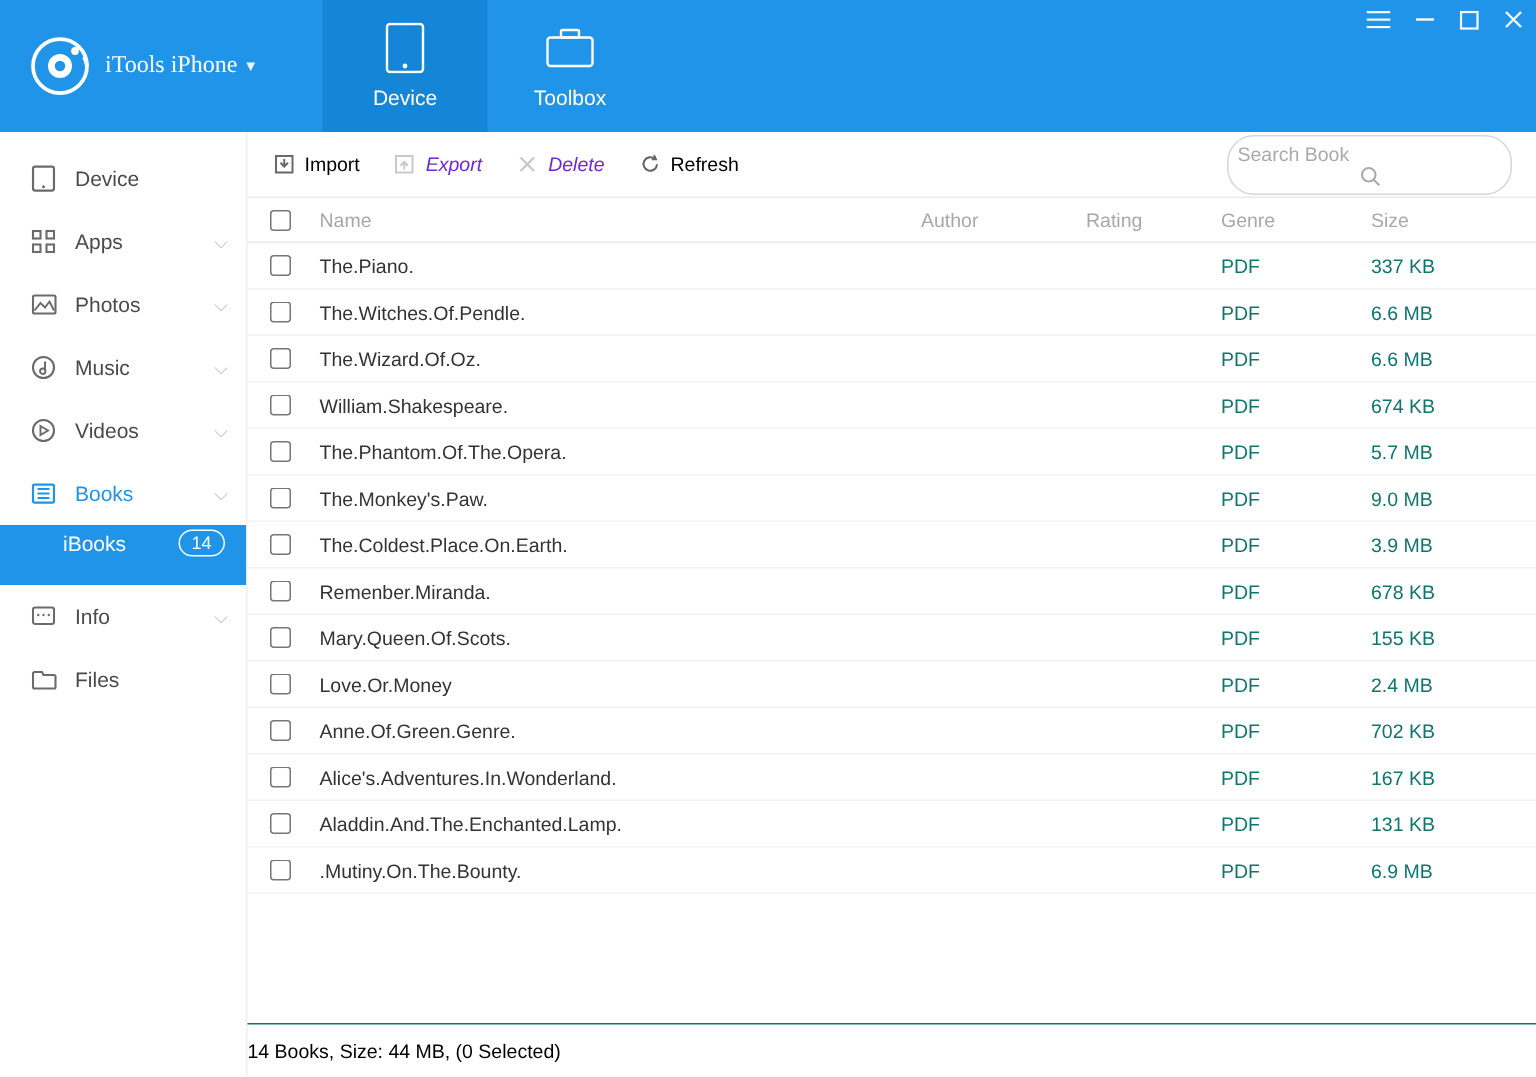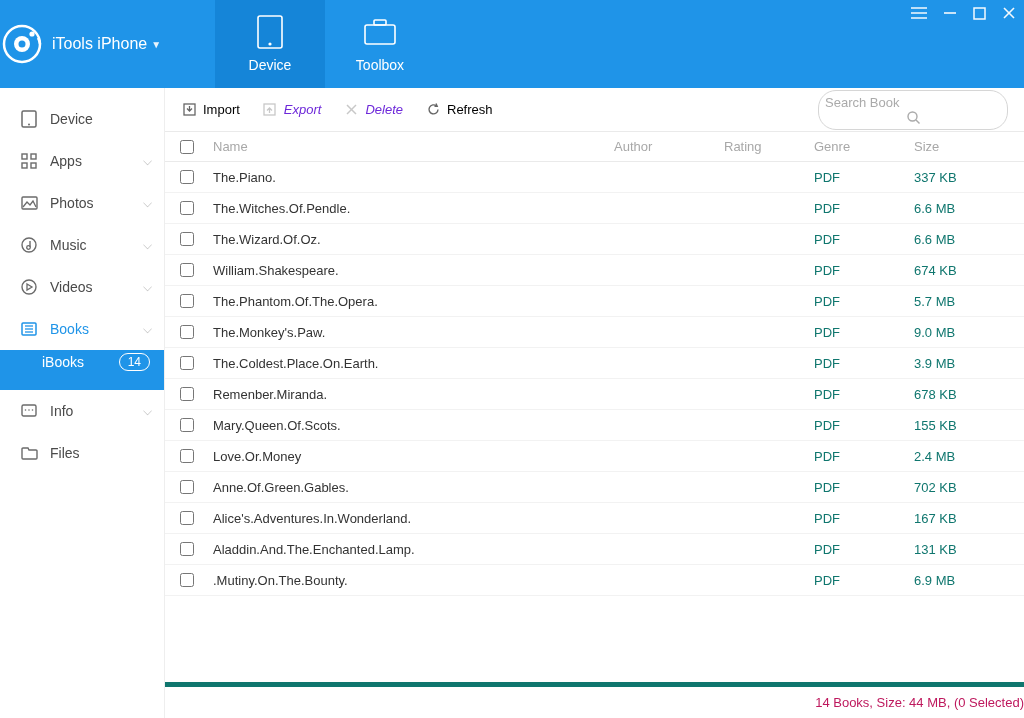--- a/index.html
+++ b/index.html
@@ -16,22 +16,23 @@
   background: #1f94e8;
   height: 88px;
   display: flex;
   align-items: stretch;
   color: #fff;
   position: relative;
 }
 .logo-wrap {
   display: flex;
   align-items: center;
-  padding-left: 2px;
+  padding-left: 20px;
   width: 215px;
+  font-family: Liberation Serif, serif;
 }
 .logo-icon {
   width: 40px; height: 40px;
   margin-right: 10px;
 }
 .app-title { font-size: 16px; font-weight: 400; margin-right: 4px; }
 .dropdown-caret { font-size: 10px; opacity: 0.9; }
 .header-tabs { display: flex; }
 .header-tab {
   width: 110px;
@@ -151,25 +152,25 @@
   font-size: 13px;
 }
 .row .col-genre, .row .col-size { color: #0f766e; }
 input[type="checkbox"] {
   width: 14px; height: 14px;
   accent-color: #1f94e8;
   cursor: pointer;
 }
 .status-bar {
   height: 36px;
-  border-top: 5px solid #0f766e;
-  display: flex;
-  align-items: center;
-  justify-content: flex-end;
-  color: #be185d;
+  border-top: 1px solid #0f766e;
+  display: flex;
+  align-items: center;
+  justify-content: flex-start;
+  color: #000000;
   font-size: 13px;
 }
 svg { display: block; }
 </style>
 </head>
 <body>
 
 <div class="header">
   <div class="logo-wrap">
     <span class="logo-icon">
@@ -481,21 +482,21 @@
           <div class="col-name">Love.Or.Money</div>
           <div class="col-author"></div>
           <div class="col-rating"></div>
           <div class="col-genre">PDF</div>
           <div class="col-size">2.4 MB</div>
         </div>
         <div class="row">
           <div class="col-check">
             <input type="checkbox" style="">
           </div>
-          <div class="col-name">Anne.Of.Green.Gables.</div>
+          <div class="col-name">Anne.Of.Green.Genre.</div>
           <div class="col-author"></div>
           <div class="col-rating"></div>
           <div class="col-genre">PDF</div>
           <div class="col-size">702 KB</div>
         </div>
         <div class="row">
           <div class="col-check">
             <input type="checkbox" style="">
           </div>
           <div class="col-name">Alice's.Adventures.In.Wonderland.</div>

